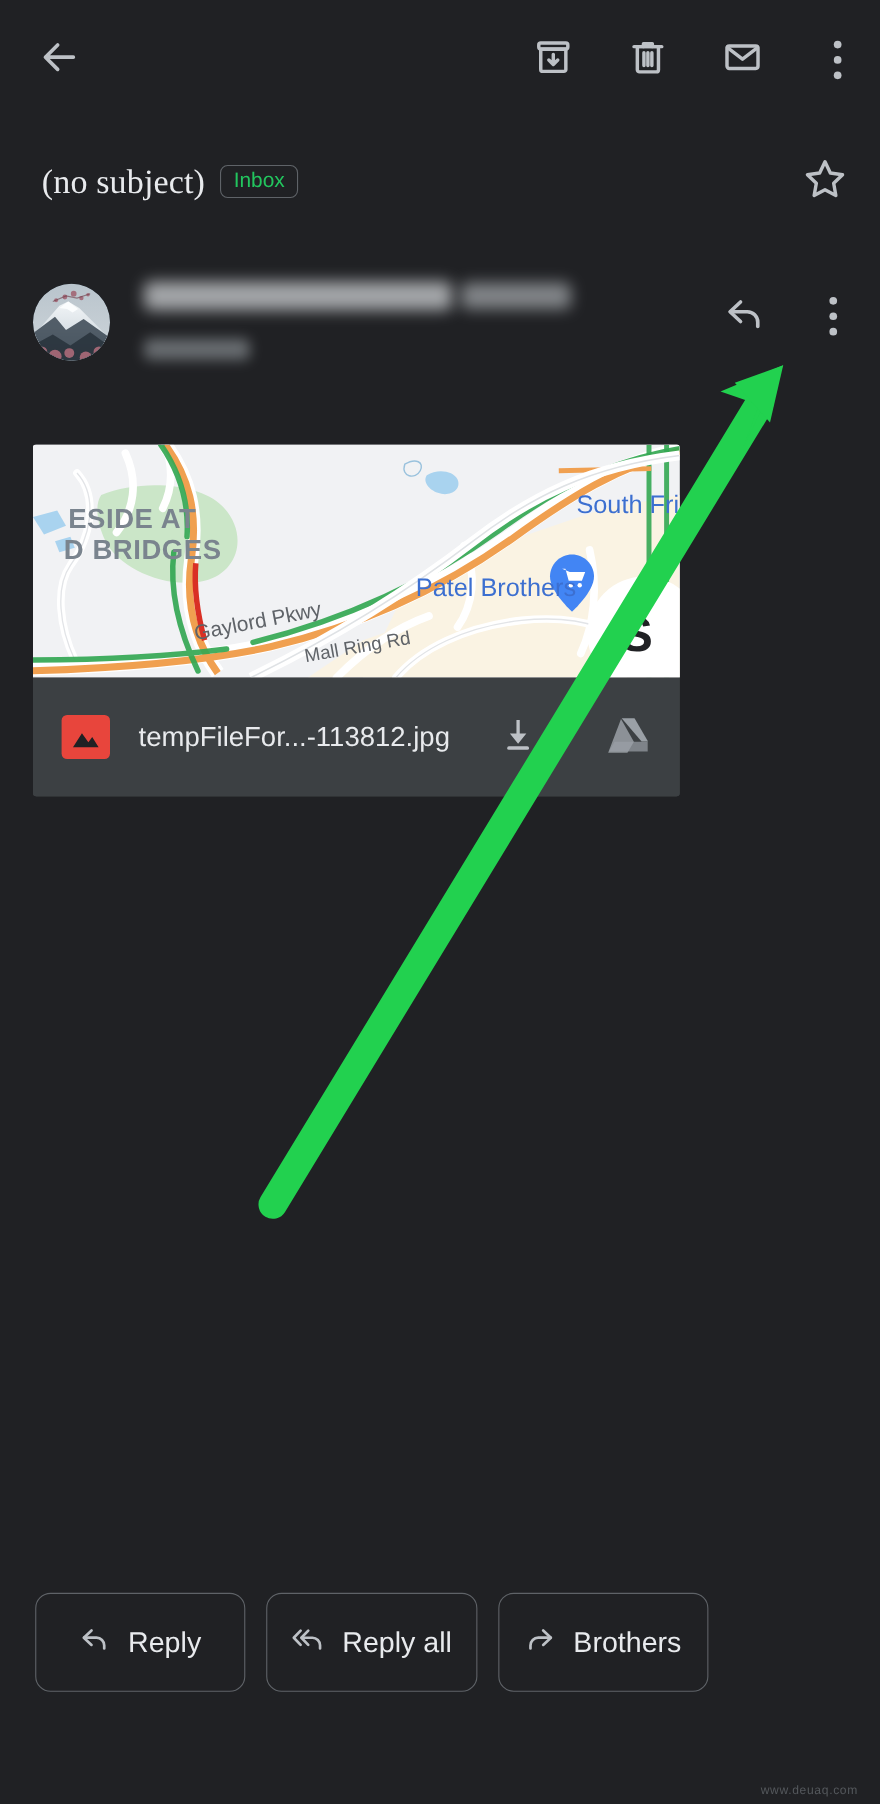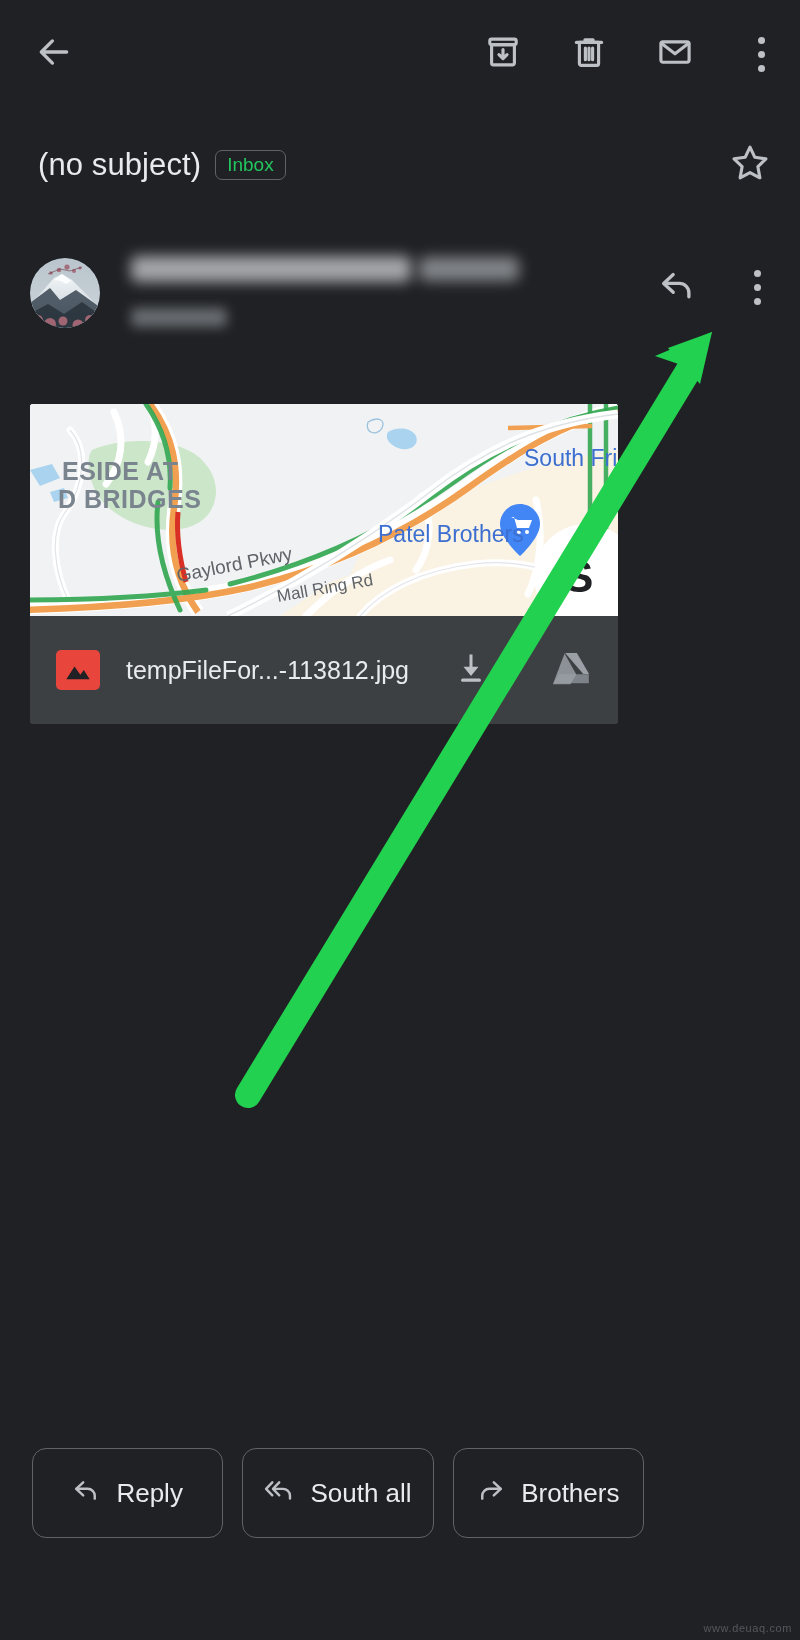--- a/index.html
+++ b/index.html
@@ -60,20 +60,21 @@
     display: flex;
     align-items: center;
     padding: 0 24px 0 38px;
   }
   .subject-text {
     font-size: 31px;
     color: #e8eaed;
     font-weight: 400;
     letter-spacing: .1px;
     white-space: nowrap;
+    font-family: Liberation Serif, serif;
   }
   .label-chip {
     margin-left: 14px;
     border: 1.6px solid #5f6368;
     border-radius: 7px;
     padding: 4px 11px 5px;
     font-size: 19px;
     color: #22c55e;
     line-height: 1;
     white-space: nowrap;
@@ -212,21 +213,21 @@
     justify-content: center;
     gap: 16px;
     color: #e8eaed;
     font-size: 26px;
     font-family: "Liberation Sans", sans-serif;
     white-space: nowrap;
   }
 
   .watermark {
     position: absolute;
-    right: 8px;
+    right: 20px;
     bottom: 6px;
     font-size: 11px;
     color: #54585c;
     letter-spacing: .6px;
     font-family: "Liberation Sans", sans-serif;
   }
 </style>
 </head>
 <body>
 
@@ -505,21 +506,21 @@
     </button>
 
     <button class="action-btn">
       <span>
         <svg width="30" height="28" viewBox="0 0 26 24">
           <path class="icon-stroke" d="M7.2 5.4 1.8 11l5.4 5.6"></path>
           <path class="icon-stroke" d="M13.2 5.4 7.8 11l5.4 5.6"></path>
           <path class="icon-stroke" d="M8.1 11h8.4a6 6 0 0 1 6 6v2.4"></path>
         </svg>
       </span>
-      <span>South all</span>
+      <span>Reply all</span>
     </button>
 
     <button class="action-btn">
       <span>
         <svg width="28" height="28" viewBox="0 0 24 24">
           <path class="icon-stroke" d="M14.4 5.4 20.4 11l-6 5.6"></path>
           <path class="icon-stroke" d="M20.1 11h-9.6a6 6 0 0 0-6 6v2.4"></path>
         </svg>
       </span>
       <span>Brothers</span>

